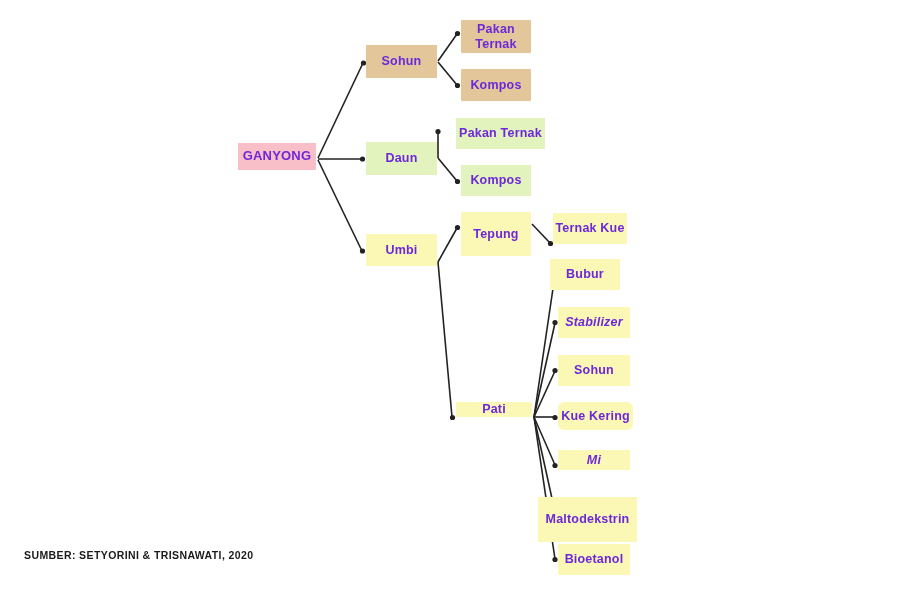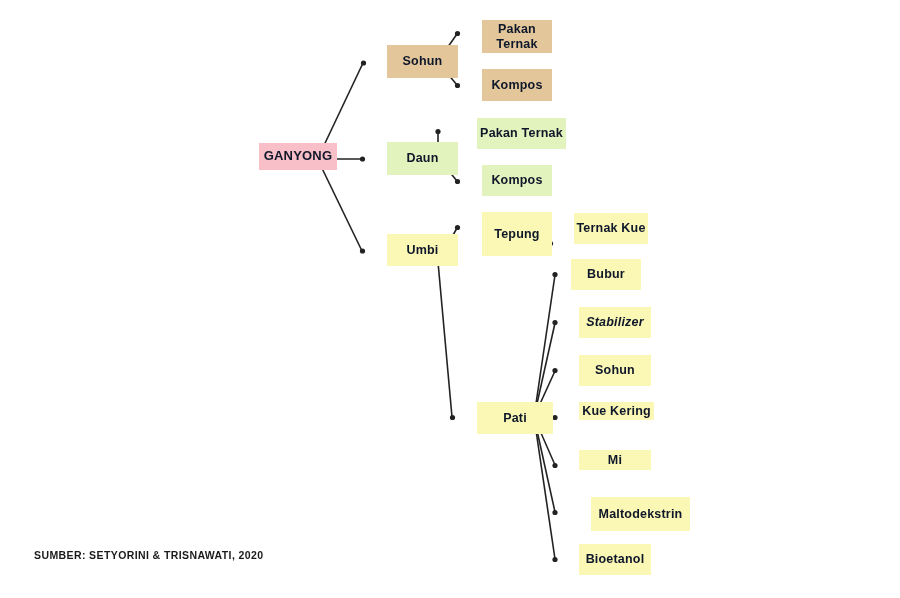--- a/index.html
+++ b/index.html
@@ -26,26 +26,25 @@
     width: 900px;
     height: 598px;
   }
   .node {
     position: absolute;
     display: flex;
     align-items: center;
     justify-content: center;
     text-align: center;
     font-weight: bold;
-    color: #0f172a;
+    color: #6d28d9;
     line-height: 1.15;
     letter-spacing: 0.2px;
     box-sizing: border-box;
     z-index: 2;
-    margin-left: 21px;
   }
   .node-root {
     background: #f9bfc8;
     font-size: 13px;
   }
   .node-stem {
     background: #e3c79b;
     font-size: 12.5px;
   }
   .node-leaf {
@@ -55,21 +54,21 @@
   .node-tuber {
     background: #fbf8b6;
     font-size: 12.5px;
   }
   .node-label {
     display: block;
     white-space: pre-line;
   }
   #source-caption {
     position: absolute;
-    left: 34px;
+    left: 24px;
     top: 549px;
     font-size: 10.5px;
     font-weight: bold;
     letter-spacing: 0.4px;
     color: #1a1a1a;
     z-index: 3;
   }
 </style>
 </head>
 <body>
@@ -192,45 +191,45 @@
   </div>
 
   <div class="node node-tuber" style="left:461px; top:212px; width:70px; height:44px;">
     <span class="node-label">Tepung</span>
   </div>
 
   <div class="node node-tuber" style="left:553px; top:213px; width:74px; height:31px;">
     <span class="node-label">Ternak Kue</span>
   </div>
 
-  <div class="node node-tuber" style="left:456px; top:402px; width:76px; height:32px;">
+  <div class="node node-tuber" style="left:456px; top:402px; width:76px; height:15px;">
     <span class="node-label">Pati</span>
   </div>
 
   <div class="node node-tuber" style="left:550px; top:259px; width:70px; height:31px;">
     <span class="node-label">Bubur</span>
   </div>
 
   <div class="node node-tuber" style="left:558px; top:307px; width:72px; height:31px;font-style:italic;">
     <span class="node-label">Stabilizer</span>
   </div>
 
   <div class="node node-tuber" style="left:558px; top:355px; width:72px; height:31px;align-items:center;">
     <span class="node-label">Sohun</span>
   </div>
 
-  <div class="node node-tuber" style="left:558px; top:402px; width:75px; height:18px;">
+  <div class="node node-tuber" style="left:558px; top:402px; width:75px; height:28px;border-radius:6px;">
     <span class="node-label">Kue Kering</span>
   </div>
 
-  <div class="node node-tuber" style="left:558px; top:450px; width:72px; height:20px;">
+  <div class="node node-tuber" style="left:558px; top:450px; width:72px; height:20px;font-style:italic;">
     <span class="node-label">Mi</span>
   </div>
 
-  <div class="node node-tuber" style="left:570px; top:497px; width:99px; height:34px;">
+  <div class="node node-tuber" style="left:538px; top:497px; width:99px; height:45px;">
     <span class="node-label">Maltodekstrin</span>
   </div>
 
   <div class="node node-tuber" style="left:558px; top:544px; width:72px; height:31px;">
     <span class="node-label">Bioetanol</span>
   </div>
 
   <div id="source-caption">SUMBER: SETYORINI &amp; TRISNAWATI, 2020</div>
 
 </div>

